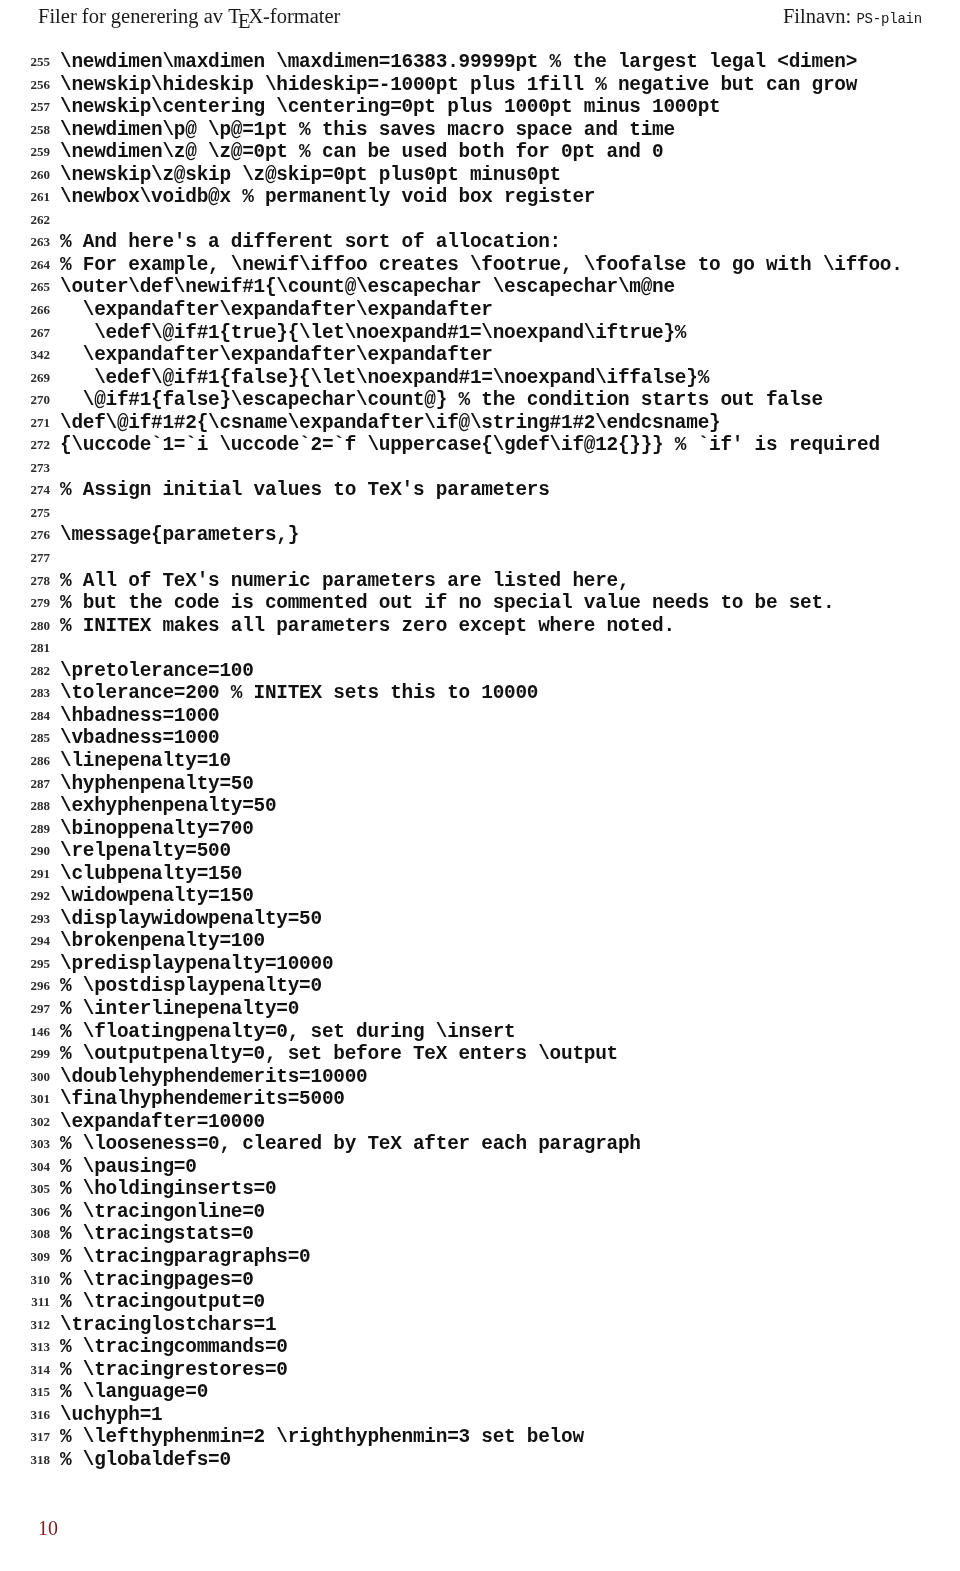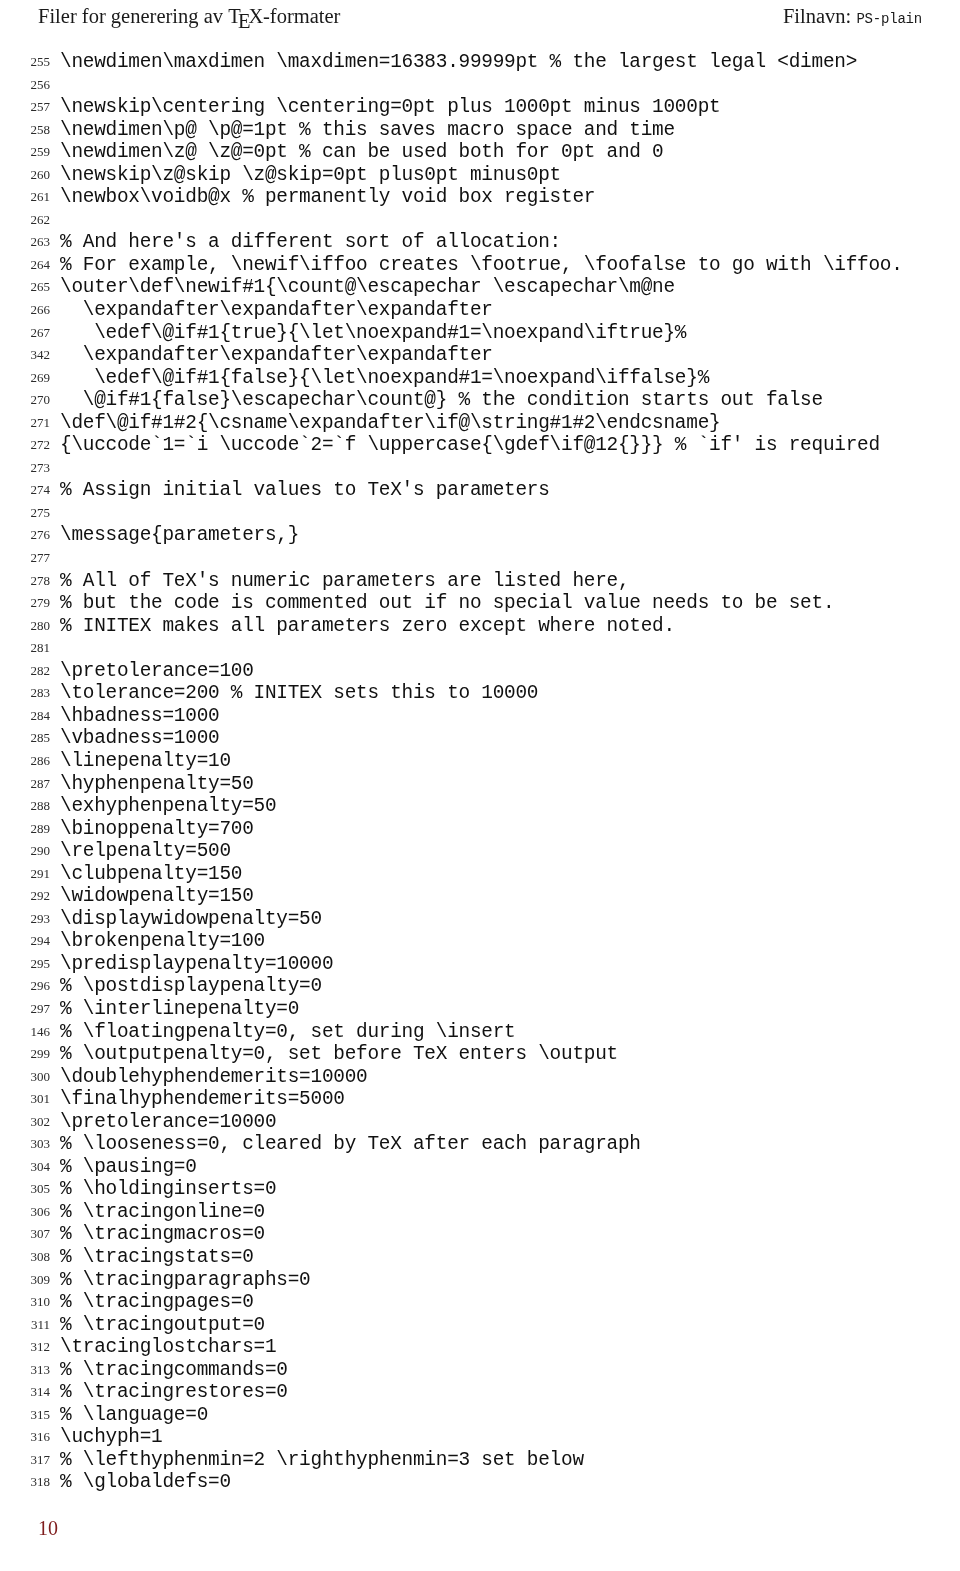--- a/index.html
+++ b/index.html
@@ -61,20 +61,21 @@
     font-size: 14px;
     letter-spacing: -0.2px;
   }
 
   
   .listing {
     position: absolute;
     left: 0;
     top: 51px;
     width: 824px;
+    font-weight: bold;
   }
   .code-line {
     position: relative;
     height: 22.56px;
     line-height: 22.56px;
     white-space: pre;
   }
   .lineno {
     position: absolute;
     left: 0;
@@ -113,21 +114,21 @@
 
 <div class="page">
 
   <div class="running-head">
     <div class="head-left"><span>Filer for generering av </span><span class="tex-logo"><span>T</span><span class="e">E</span><span>X</span></span><span>-formater</span></div>
     <div class="head-right"><span>Filnavn:</span><span> </span><span class="mono-inline">PS-plain</span></div>
   </div>
 
   <div class="listing" id="listing">
       <div class="code-line"><span class="lineno">255</span><span class="linetext">\newdimen\maxdimen \maxdimen=16383.99999pt % the largest legal &lt;dimen&gt;</span></div>
-      <div class="code-line"><span class="lineno">256</span></div>
+      <div class="code-line"><span class="lineno">256</span><span class="linetext">\newskip\hideskip \hideskip=-1000pt plus 1fill % negative but can grow</span></div>
       <div class="code-line"><span class="lineno">257</span><span class="linetext">\newskip\centering \centering=0pt plus 1000pt minus 1000pt</span></div>
       <div class="code-line"><span class="lineno">258</span><span class="linetext">\newdimen\p@ \p@=1pt % this saves macro space and time</span></div>
       <div class="code-line"><span class="lineno">259</span><span class="linetext">\newdimen\z@ \z@=0pt % can be used both for 0pt and 0</span></div>
       <div class="code-line"><span class="lineno">260</span><span class="linetext">\newskip\z@skip \z@skip=0pt plus0pt minus0pt</span></div>
       <div class="code-line"><span class="lineno">261</span><span class="linetext">\newbox\voidb@x % permanently void box register</span></div>
       <div class="code-line"><span class="lineno">262</span><span class="linetext"></span></div>
       <div class="code-line"><span class="lineno">263</span><span class="linetext">% And here's a different sort of allocation:</span></div>
       <div class="code-line"><span class="lineno">264</span><span class="linetext">% For example, \newif\iffoo creates \footrue, \foofalse to go with \iffoo.</span></div>
       <div class="code-line"><span class="lineno">265</span><span class="linetext">\outer\def\newif#1{\count@\escapechar \escapechar\m@ne</span></div>
       <div class="code-line"><span class="lineno">266</span><span class="linetext">  \expandafter\expandafter\expandafter</span></div>
@@ -159,26 +160,25 @@
       <div class="code-line"><span class="lineno">292</span><span class="linetext">\widowpenalty=150</span></div>
       <div class="code-line"><span class="lineno">293</span><span class="linetext">\displaywidowpenalty=50</span></div>
       <div class="code-line"><span class="lineno">294</span><span class="linetext">\brokenpenalty=100</span></div>
       <div class="code-line"><span class="lineno">295</span><span class="linetext">\predisplaypenalty=10000</span></div>
       <div class="code-line"><span class="lineno">296</span><span class="linetext">% \postdisplaypenalty=0</span></div>
       <div class="code-line"><span class="lineno">297</span><span class="linetext">% \interlinepenalty=0</span></div>
       <div class="code-line"><span class="lineno">146</span><span class="linetext">% \floatingpenalty=0, set during \insert</span></div>
       <div class="code-line"><span class="lineno">299</span><span class="linetext">% \outputpenalty=0, set before TeX enters \output</span></div>
       <div class="code-line"><span class="lineno">300</span><span class="linetext">\doublehyphendemerits=10000</span></div>
       <div class="code-line"><span class="lineno">301</span><span class="linetext">\finalhyphendemerits=5000</span></div>
-      <div class="code-line"><span class="lineno">302</span><span class="linetext">\pretolerance=10000</span></div>
+      <div class="code-line"><span class="lineno">302</span><span class="linetext">\expandafter=10000</span></div>
       <div class="code-line"><span class="lineno">303</span><span class="linetext">% \looseness=0, cleared by TeX after each paragraph</span></div>
       <div class="code-line"><span class="lineno">304</span><span class="linetext">% \pausing=0</span></div>
       <div class="code-line"><span class="lineno">305</span><span class="linetext">% \holdinginserts=0</span></div>
       <div class="code-line"><span class="lineno">306</span><span class="linetext">% \tracingonline=0</span></div>
-      <div class="code-line"><span class="lineno">307</span><span class="linetext">% \tracingmacros=0</span></div>
       <div class="code-line"><span class="lineno">308</span><span class="linetext">% \tracingstats=0</span></div>
       <div class="code-line"><span class="lineno">309</span><span class="linetext">% \tracingparagraphs=0</span></div>
       <div class="code-line"><span class="lineno">310</span><span class="linetext">% \tracingpages=0</span></div>
       <div class="code-line"><span class="lineno">311</span><span class="linetext">% \tracingoutput=0</span></div>
       <div class="code-line"><span class="lineno">312</span><span class="linetext">\tracinglostchars=1</span></div>
       <div class="code-line"><span class="lineno">313</span><span class="linetext">% \tracingcommands=0</span></div>
       <div class="code-line"><span class="lineno">314</span><span class="linetext">% \tracingrestores=0</span></div>
       <div class="code-line"><span class="lineno">315</span><span class="linetext">% \language=0</span></div>
       <div class="code-line"><span class="lineno">316</span><span class="linetext">\uchyph=1</span></div>
       <div class="code-line"><span class="lineno">317</span><span class="linetext">% \lefthyphenmin=2 \righthyphenmin=3 set below</span></div>

